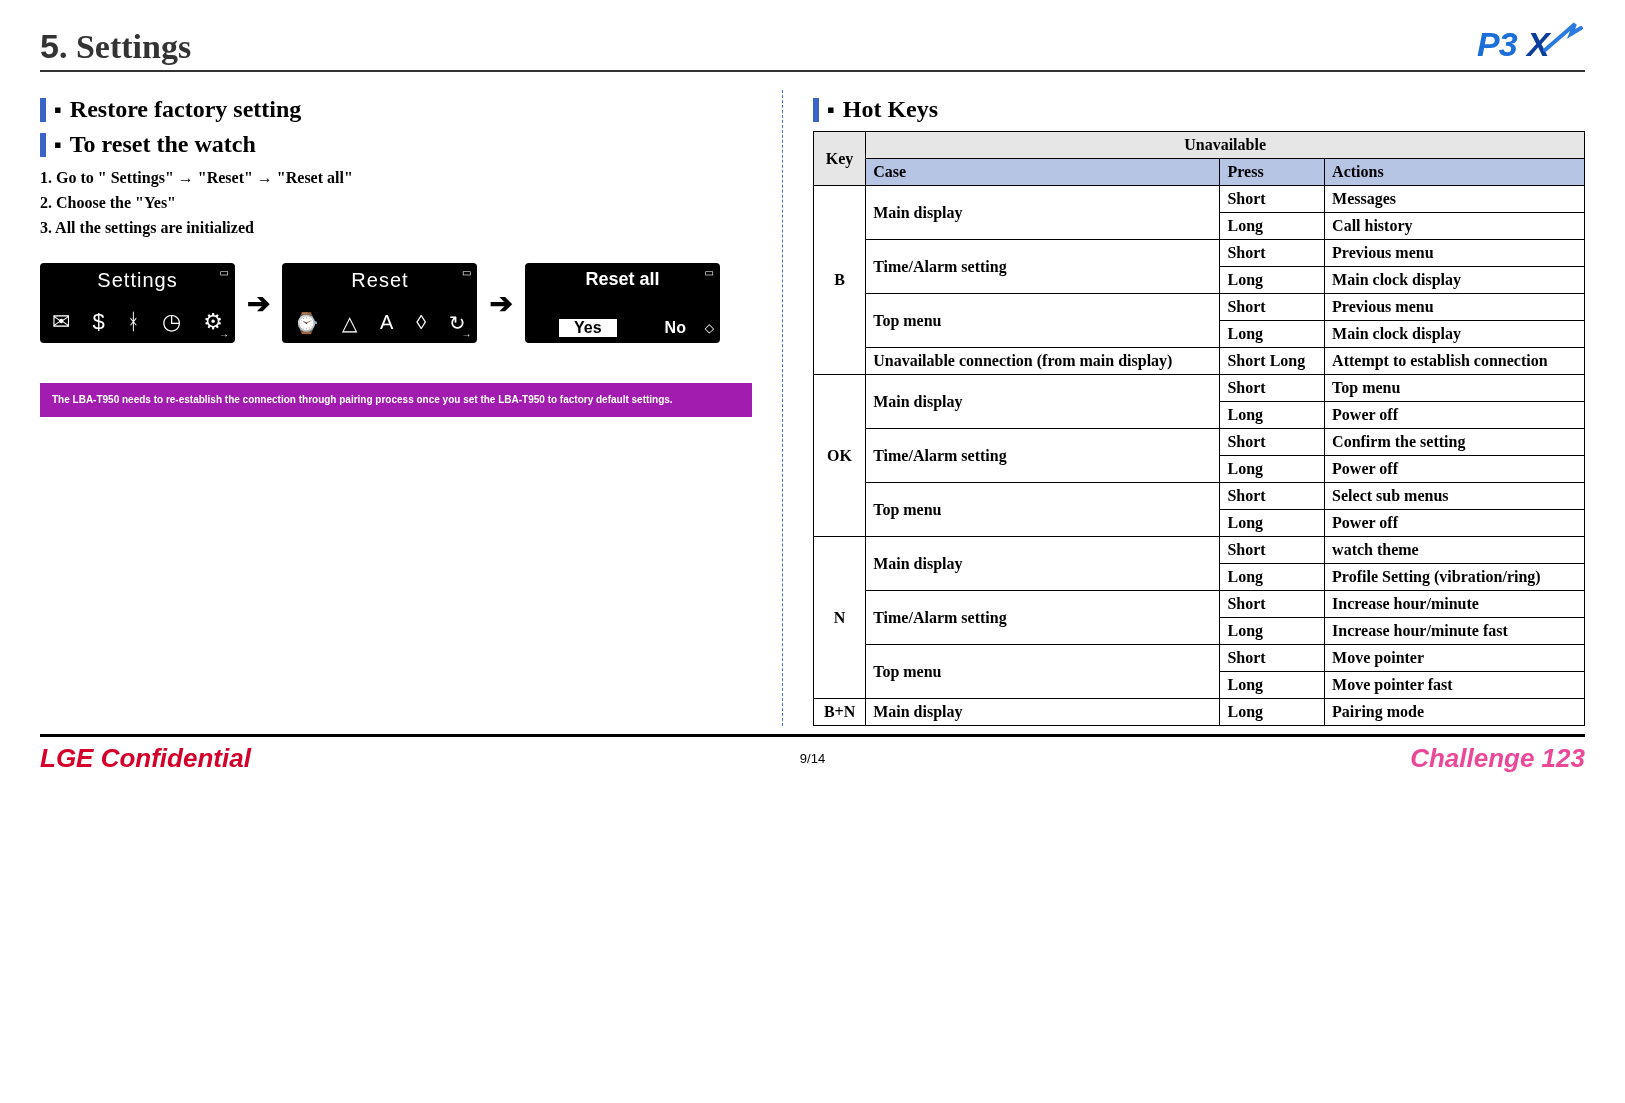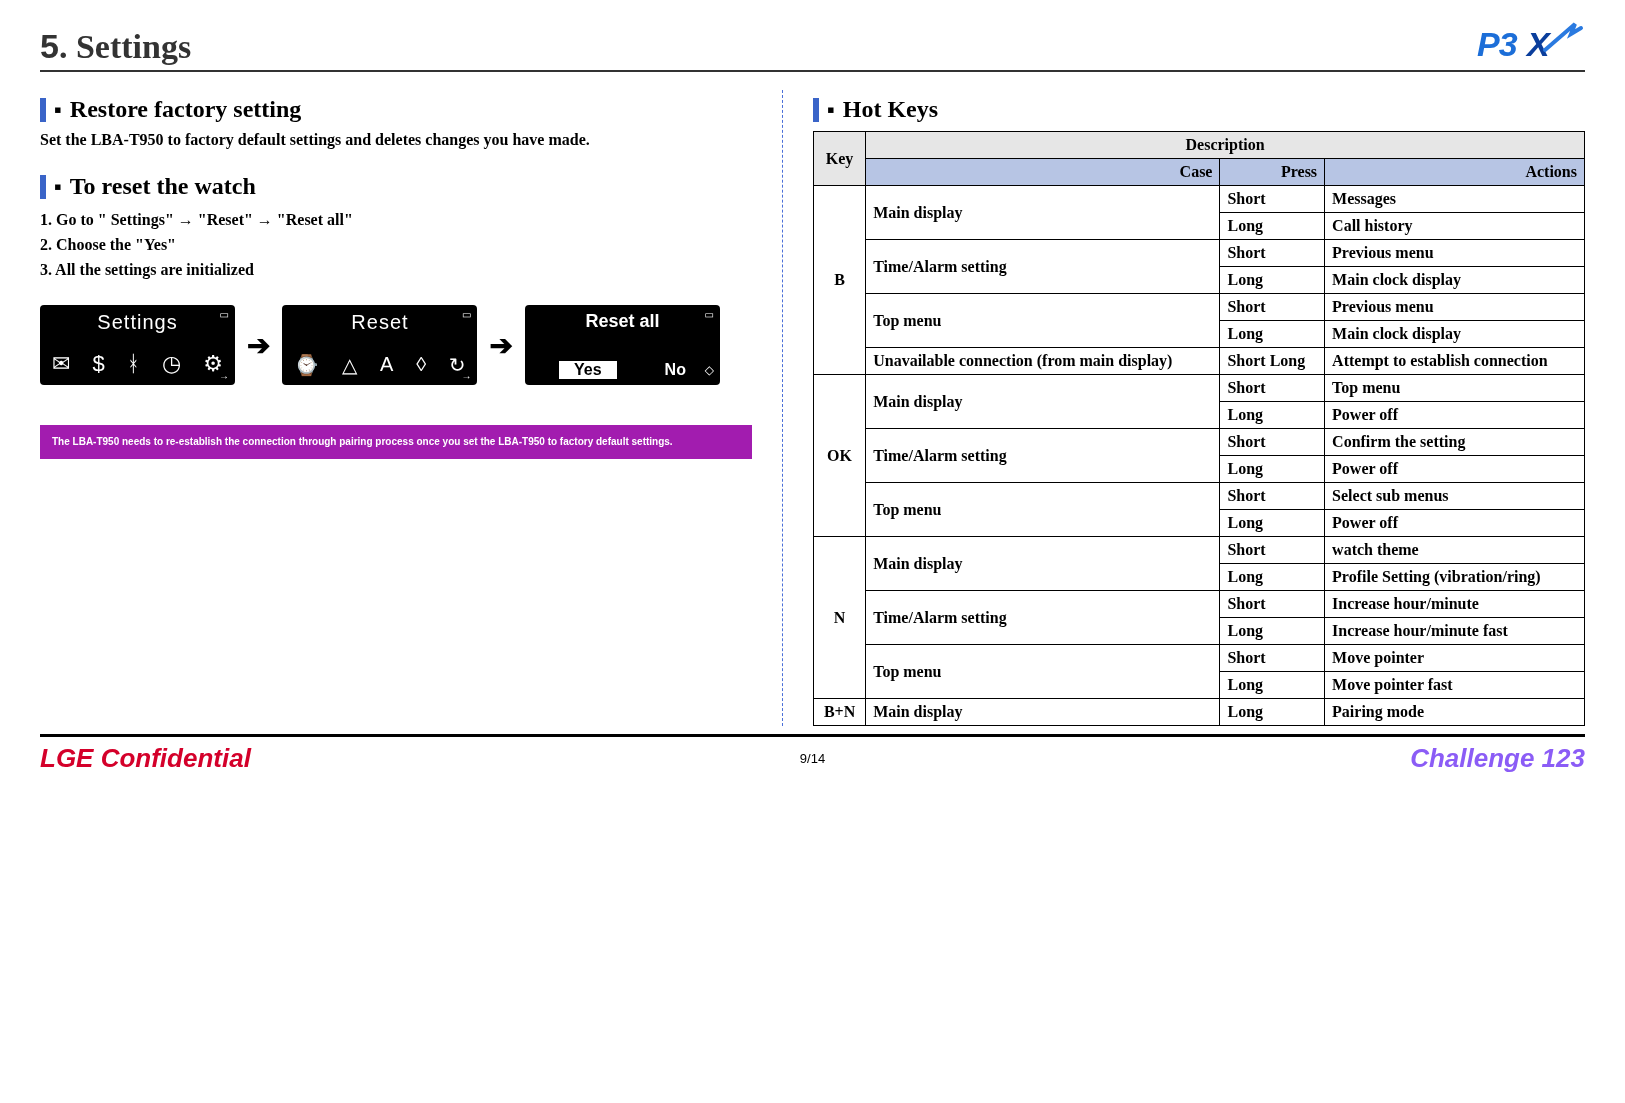--- a/index.html
+++ b/index.html
@@ -163,21 +163,21 @@
     text-align: left;
     vertical-align: middle;
     font-weight: 700;
   }
   table.hotkeys th {
     background: #e6e6e6;
     text-align: center;
   }
   table.hotkeys th.sub {
     background: #b7c5e4;
-    text-align: right;
+    text-align: left;
   }
   table.hotkeys .keycol { text-align: center; }
   .footer {
     position: absolute;
     left: 40px;
     right: 40px;
     bottom: 22px;
     border-top: 3px solid #000000;
     padding-top: 6px;
     display: flex;
@@ -192,21 +192,21 @@
     font-size: 26px;
   }
   .footer-center {
     font-size: 13px;
     color: #000;
     position: absolute;
     left: 50%;
     transform: translateX(-50%);
   }
   .footer-right {
-    color: #8b5cf6;
+    color: #ec4899;
     font-style: italic;
     font-weight: 700;
     font-size: 26px;
   }
   .tr-ind {
     position: absolute;
     right: 6px;
     font-size: 10px;
     color:#fff;
   }
@@ -240,21 +240,20 @@
 
   <div class="content">
 
     <div class="col-left">
 
       <div class="section-h">
         <div class="bar-accent"></div>
         <span class="bullet">▪</span>
         <span class="section-title">Restore factory setting</span>
       </div>
-      <div class="body-text">Set the LBA-T950 to factory default settings and deletes changes you have made.</div>
 
       <div class="section-h">
         <div class="bar-accent"></div>
         <span class="bullet">▪</span>
         <span class="section-title">To reset the watch</span>
       </div>
       <div class="steps">
         <div>
           <span>1. Go to " Settings" </span><span class="arrow">→</span><span> "Reset" </span><span class="arrow">→</span><span> "Reset all"</span>
         </div>
@@ -309,21 +308,21 @@
       <div class="section-h">
         <div class="bar-accent"></div>
         <span class="bullet">▪</span>
         <span class="section-title">Hot Keys</span>
       </div>
 
       <table class="hotkeys">
         <thead>
           <tr>
             <th rowspan="2">Key</th>
-            <th colspan="3">Description</th>
+            <th colspan="3">Unavailable</th>
           </tr>
           <tr>
             <th class="sub">Case</th>
             <th class="sub">Press</th>
             <th class="sub">Actions</th>
           </tr>
         </thead>
         <tbody id="hotkeys-body">
             <tr>
               <td class="keycol" rowspan="7">B</td>

